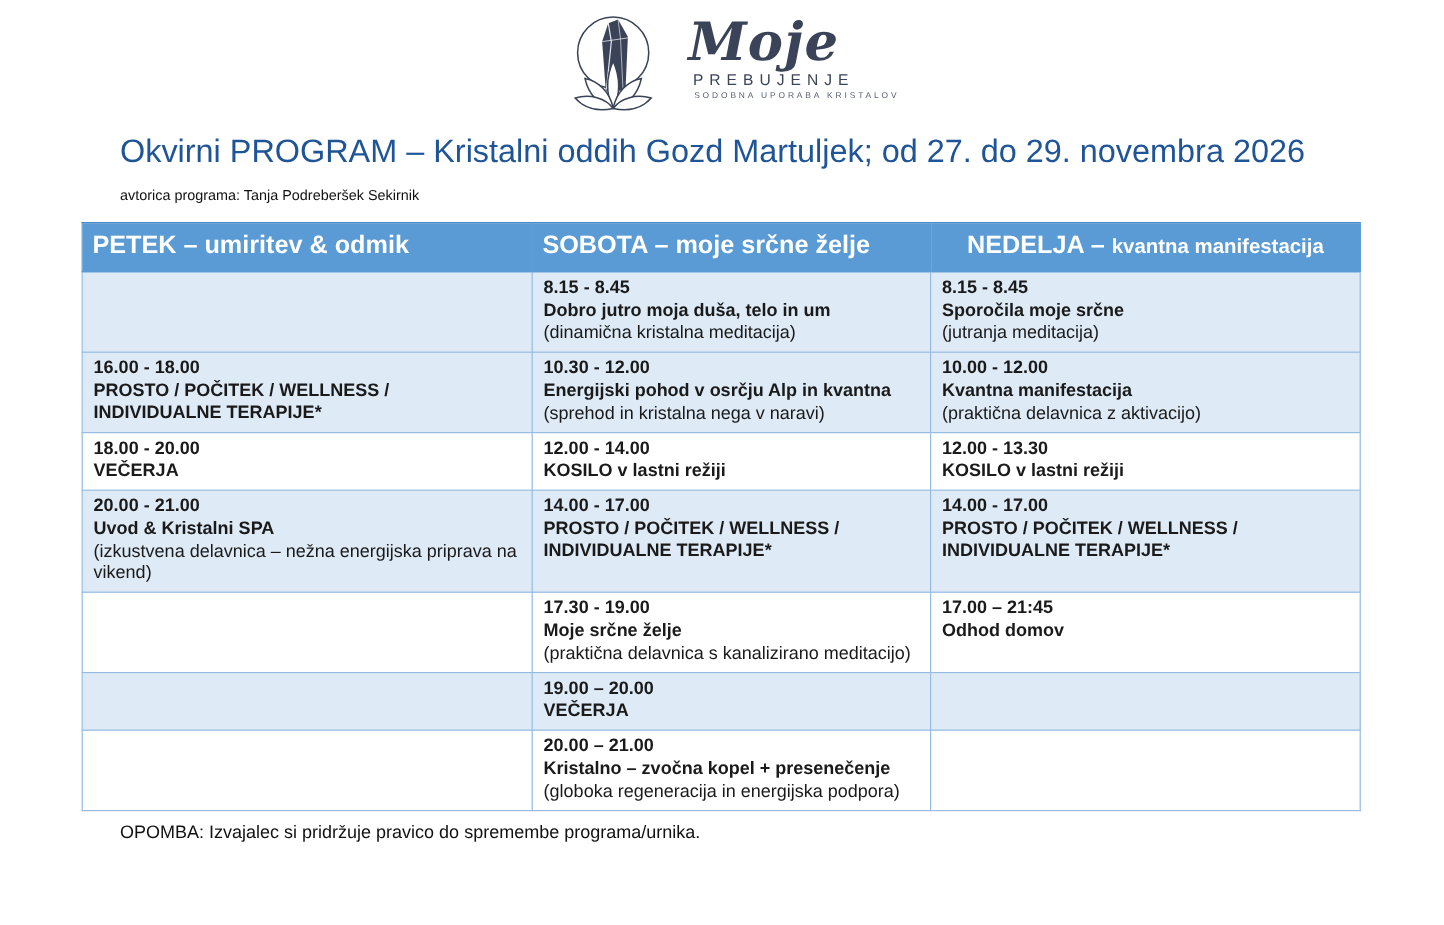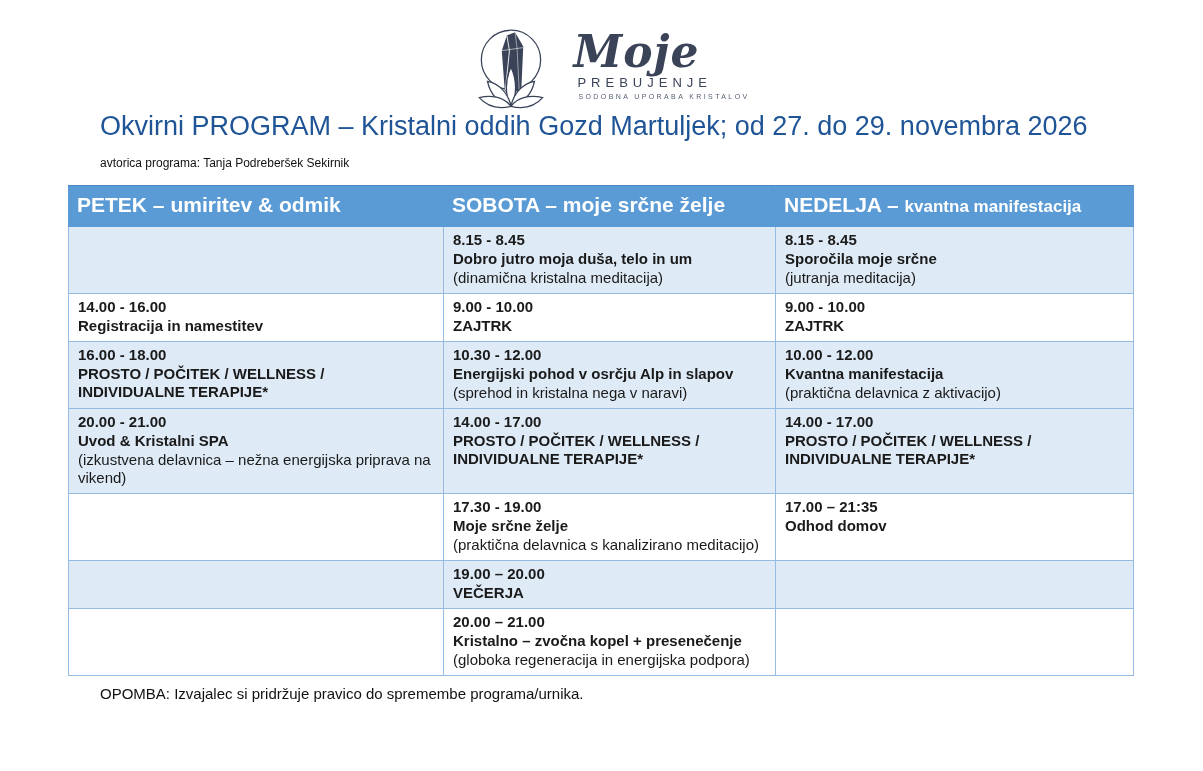--- a/index.html
+++ b/index.html
@@ -13,21 +13,21 @@
   }
   *{margin:0;padding:0;box-sizing:border-box;}
   html,body{background:#fff;}
   body{
     width:1203px;height:771px;position:relative;overflow:hidden;
     font-family:"Liberation Sans",sans-serif;color:var(--body-text);
   }
   .b{font-weight:normal;}
 
   
-  .logo{display:flex;justify-content:center;align-items:flex-start;padding-top:20px;height:96px;}
+  .logo{display:flex;justify-content:center;align-items:flex-start;padding-top:4px;height:96px;}
   .logo-mark{width:118px;height:92px;flex:0 0 auto;}
   .logo-text{margin-left:2px;padding-top:10px;}
   .logo-script{
     font-family:"DejaVu Serif",serif;font-style:italic;font-weight:bold;
     font-size:44px;line-height:44px;color:var(--logo-navy);letter-spacing:1px;
   }
   .logo-caps{
     font-size:13px;letter-spacing:5px;color:var(--logo-navy);
     margin-top:1px;margin-left:4px;
   }
@@ -52,21 +52,21 @@
     vertical-align:top;text-align:left;
     border:1px solid var(--table-border);
   }
   table.program thead th{
     background:var(--header-bg);color:var(--header-text);
     border-color:var(--header-bg);border-top-color:#4A86C8;
     font-size:21px;font-weight:bold;
     padding:7px 8px 9px 8px;white-space:nowrap;
   }
   table.program thead th:first-child{border-left-color:var(--header-bg);}
-  table.program thead th:last-child{border-right-color:var(--header-bg);}
+  table.program thead th:last-child{border-right-color:var(--header-bg);text-align:center;}
   table.program thead th:nth-child(3) .hdr-sub{font-size:17px;}
   table.program td{padding:4px 9px 6px 9px;background:#fff;}
   table.program tr.shaded td{background:var(--row-shaded);}
   .line{font-size:15px;line-height:18px;margin-top:1px;}
   .line:first-child{margin-top:0;}
   .line.time{font-weight:bold;}
   .line.bold{font-weight:bold;}
   .line.normal{font-weight:normal;}
 
   
@@ -124,50 +124,50 @@
             <div class="line time">8.15 - 8.45</div>
             <div class="line bold">Dobro jutro moja duša, telo in um</div>
             <div class="line normal">(dinamična kristalna meditacija)</div>
           </td>
           <td>
             <div class="line time">8.15 - 8.45</div>
             <div class="line bold">Sporočila moje srčne</div>
             <div class="line normal">(jutranja meditacija)</div>
           </td>
         </tr>
-        <tr>
-          <td>
-            <div class="line time">14.00 - 16.00</div>
-            <div class="line bold">Registracija in namestitev</div>
-          </td>
-          <td>
-            <div class="line time">9.00 - 10.00</div>
-            <div class="line bold">ZAJTRK</div>
-          </td>
-          <td>
-            <div class="line time">9.00 - 10.00</div>
-            <div class="line bold">ZAJTRK</div>
-          </td>
-        </tr>
         <tr class="shaded">
           <td>
             <div class="line time">16.00 - 18.00</div>
             <div class="line bold">PROSTO / POČITEK / WELLNESS / INDIVIDUALNE TERAPIJE*</div>
           </td>
           <td>
             <div class="line time">10.30 - 12.00</div>
-            <div class="line bold">Energijski pohod v osrčju Alp in slapov</div>
+            <div class="line bold">Energijski pohod v osrčju Alp in kvantna</div>
             <div class="line normal">(sprehod in kristalna nega v naravi)</div>
           </td>
           <td>
             <div class="line time">10.00 - 12.00</div>
             <div class="line bold">Kvantna manifestacija</div>
             <div class="line normal">(praktična delavnica z aktivacijo)</div>
           </td>
         </tr>
+        <tr>
+          <td>
+            <div class="line time">18.00 - 20.00</div>
+            <div class="line bold">VEČERJA</div>
+          </td>
+          <td>
+            <div class="line time">12.00 - 14.00</div>
+            <div class="line bold">KOSILO v lastni režiji</div>
+          </td>
+          <td>
+            <div class="line time">12.00 - 13.30</div>
+            <div class="line bold">KOSILO v lastni režiji</div>
+          </td>
+        </tr>
         <tr class="shaded">
           <td>
             <div class="line time">20.00 - 21.00</div>
             <div class="line bold">Uvod &amp; Kristalni SPA</div>
             <div class="line normal">(izkustvena delavnica – nežna energijska priprava na vikend)</div>
           </td>
           <td>
             <div class="line time">14.00 - 17.00</div>
             <div class="line bold">PROSTO / POČITEK / WELLNESS / INDIVIDUALNE TERAPIJE*</div>
           </td>
@@ -177,21 +177,21 @@
           </td>
         </tr>
         <tr>
           <td></td>
           <td>
             <div class="line time">17.30 - 19.00</div>
             <div class="line bold">Moje srčne želje</div>
             <div class="line normal">(praktična delavnica s kanalizirano meditacijo)</div>
           </td>
           <td>
-            <div class="line time">17.00 – 21:35</div>
+            <div class="line time">17.00 – 21:45</div>
             <div class="line bold">Odhod domov</div>
           </td>
         </tr>
         <tr class="shaded">
           <td></td>
           <td>
             <div class="line time">19.00 – 20.00</div>
             <div class="line bold">VEČERJA</div>
           </td>
           <td></td>

